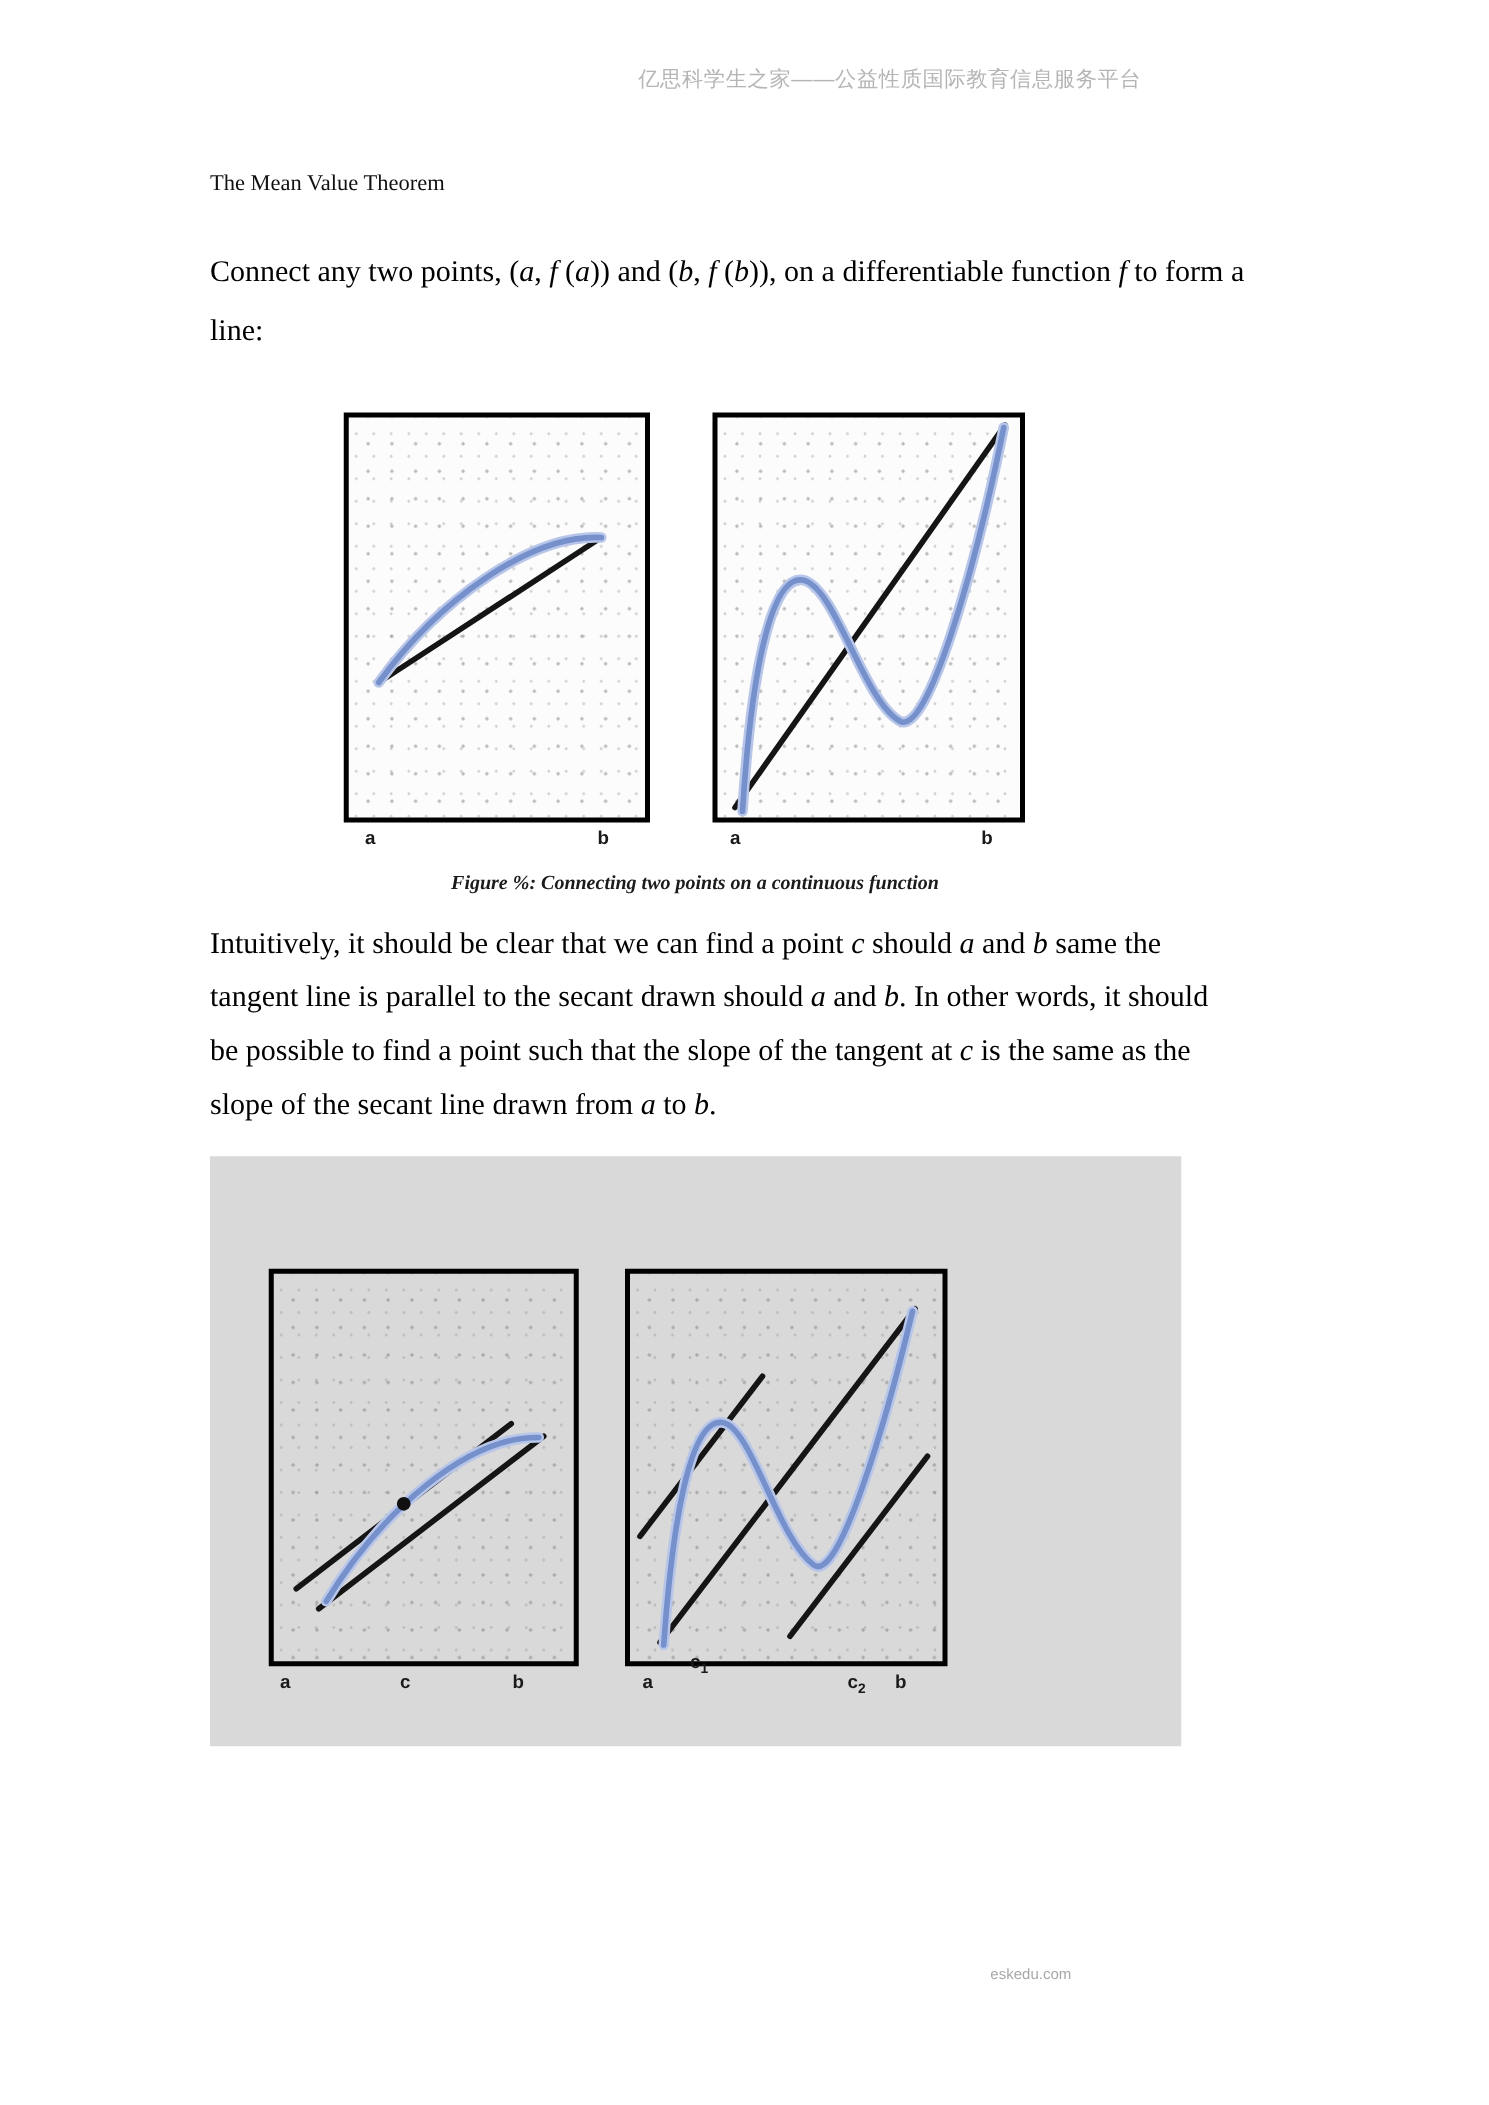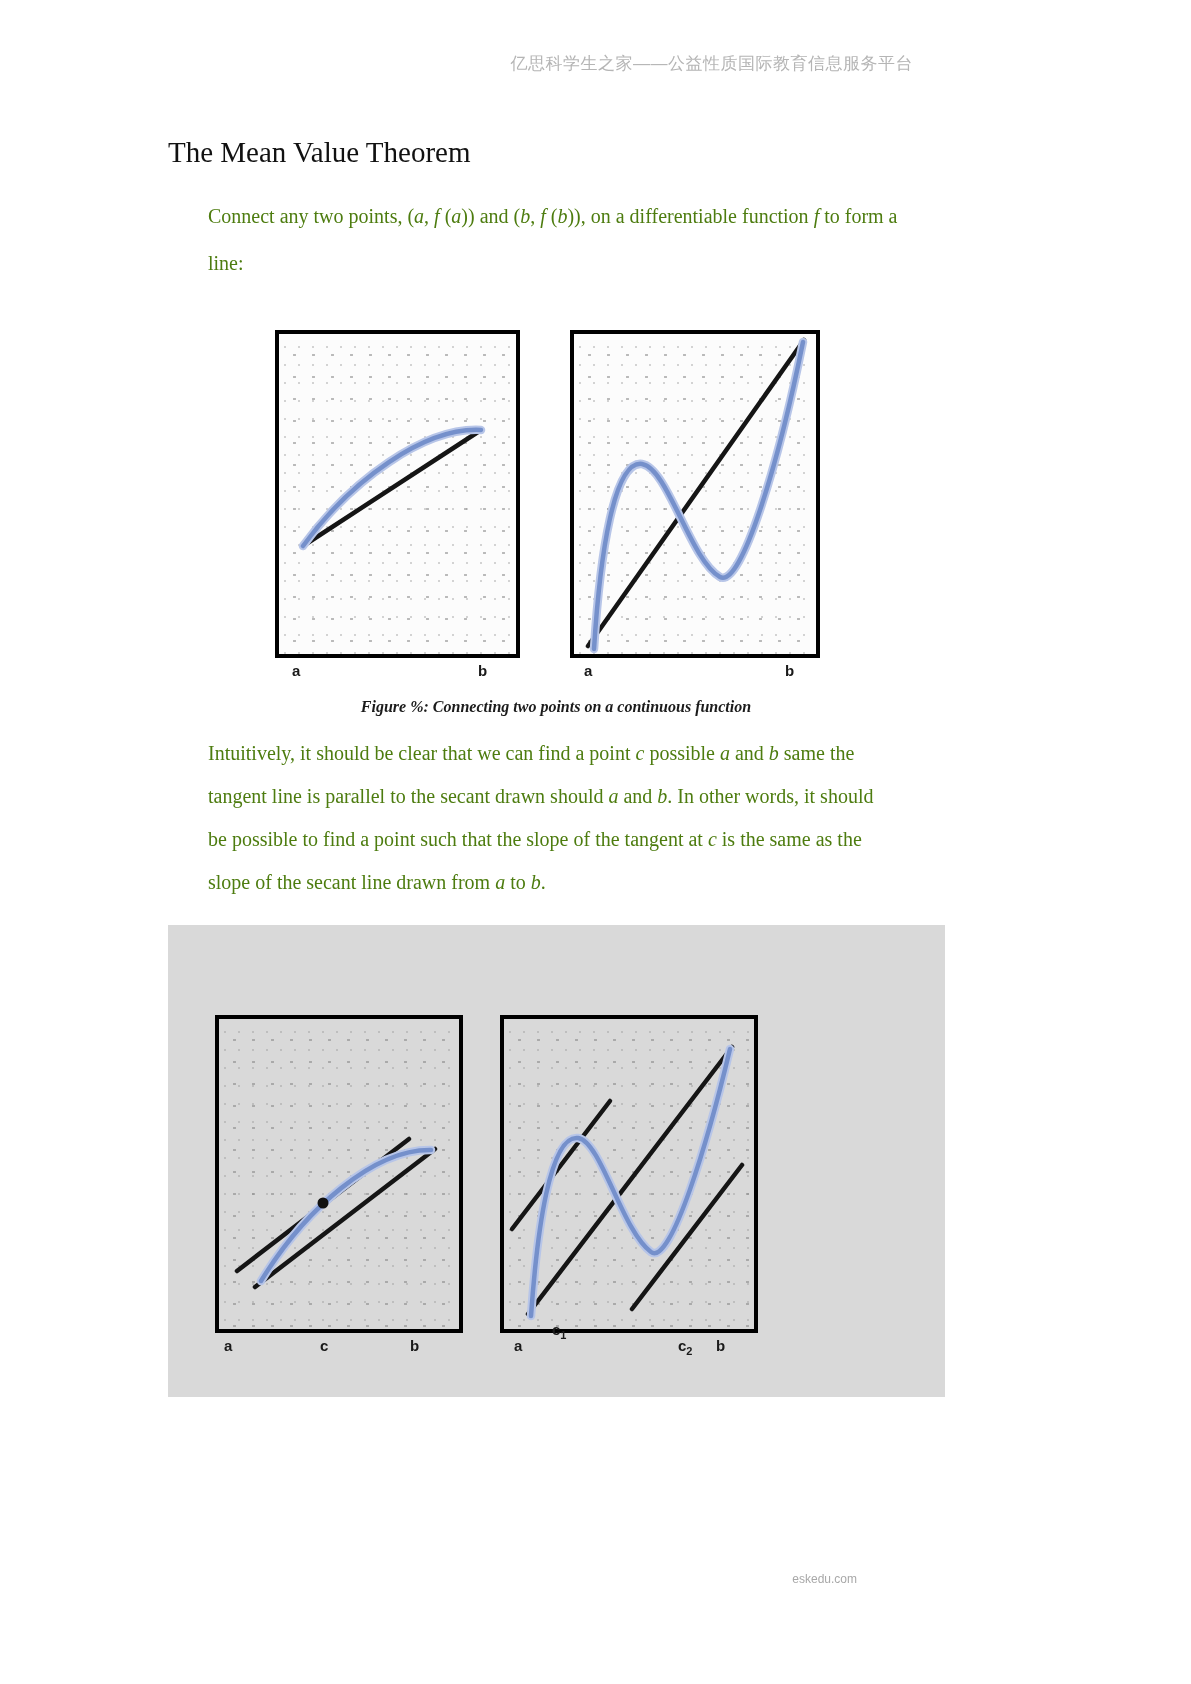--- a/index.html
+++ b/index.html
@@ -23,27 +23,26 @@
     overflow:hidden;
   }
   .watermark-header{
     position:absolute;top:52px;right:88px;
     font-family:"Liberation Sans", sans-serif;
     font-size:17px;color:var(--watermark-gray);
     letter-spacing:.5px;
   }
   .title{
     position:absolute;left:168px;top:136px;
-    font-size:29px;color:#111;
+    font-size:18px;color:#111;
   }
   .bodyline{
     position:absolute;left:168px;
-    font-size:20px;color:#4d7c0f;
+    font-size:24px;color:#000000;
     white-space:nowrap;
-    margin-left:40px;
   }
   .it{font-style:italic;}
   .caption{
     position:absolute;left:168px;width:776px;
     text-align:center;
     font-size:16px;font-weight:bold;font-style:italic;
     color:#1b1b1b;
   }
   .figwrap{position:absolute;}
   .fig2bg{background:var(--figure2-bg);}
@@ -109,21 +108,21 @@
     </div>
 
     <span class="axis-label" style="left:17px;top:332px"><span>a</span><span class="sub"></span></span>
     <span class="axis-label" style="left:203px;top:332px"><span>b</span><span class="sub"></span></span>
     <span class="axis-label" style="left:309px;top:332px"><span>a</span><span class="sub"></span></span>
     <span class="axis-label" style="left:510px;top:332px"><span>b</span><span class="sub"></span></span>
   </div>
 
   <div class="caption" style="top:698px">Figure %: Connecting two points on a continuous function</div>
 
-  <div class="bodyline" style="top:742px"><span>Intuitively, it should be clear that we can find a point </span><span class="it">c</span><span> possible </span><span class="it">a</span><span> and </span><span class="it">b</span><span> same the</span></div>
+  <div class="bodyline" style="top:742px"><span>Intuitively, it should be clear that we can find a point </span><span class="it">c</span><span> should </span><span class="it">a</span><span> and </span><span class="it">b</span><span> same the</span></div>
   <div class="bodyline" style="top:785px"><span>tangent line is parallel to the secant drawn should </span><span class="it">a</span><span> and </span><span class="it">b</span><span>. In other words, it should</span></div>
   <div class="bodyline" style="top:871px"><span>slope of the secant line drawn from </span><span class="it">a</span><span> to </span><span class="it">b</span><span>.</span></div>
   <div class="bodyline" style="top:828px"><span>be possible to find a point such that the slope of the tangent at </span><span class="it">c</span><span> is the same as the</span></div>
 
   <div class="figwrap fig2bg" style="left:168px;top:925px;width:777px;height:472px">
 
     <div class="panel gray" style="left:47px;top:90px;width:248px;height:318px">
       <svg viewBox="0 0 240 310" preserveAspectRatio="none">
         <path class="ln" d="M36,268 L216,130"></path>
         <path class="ln" d="M18,252 L190,120"></path>

